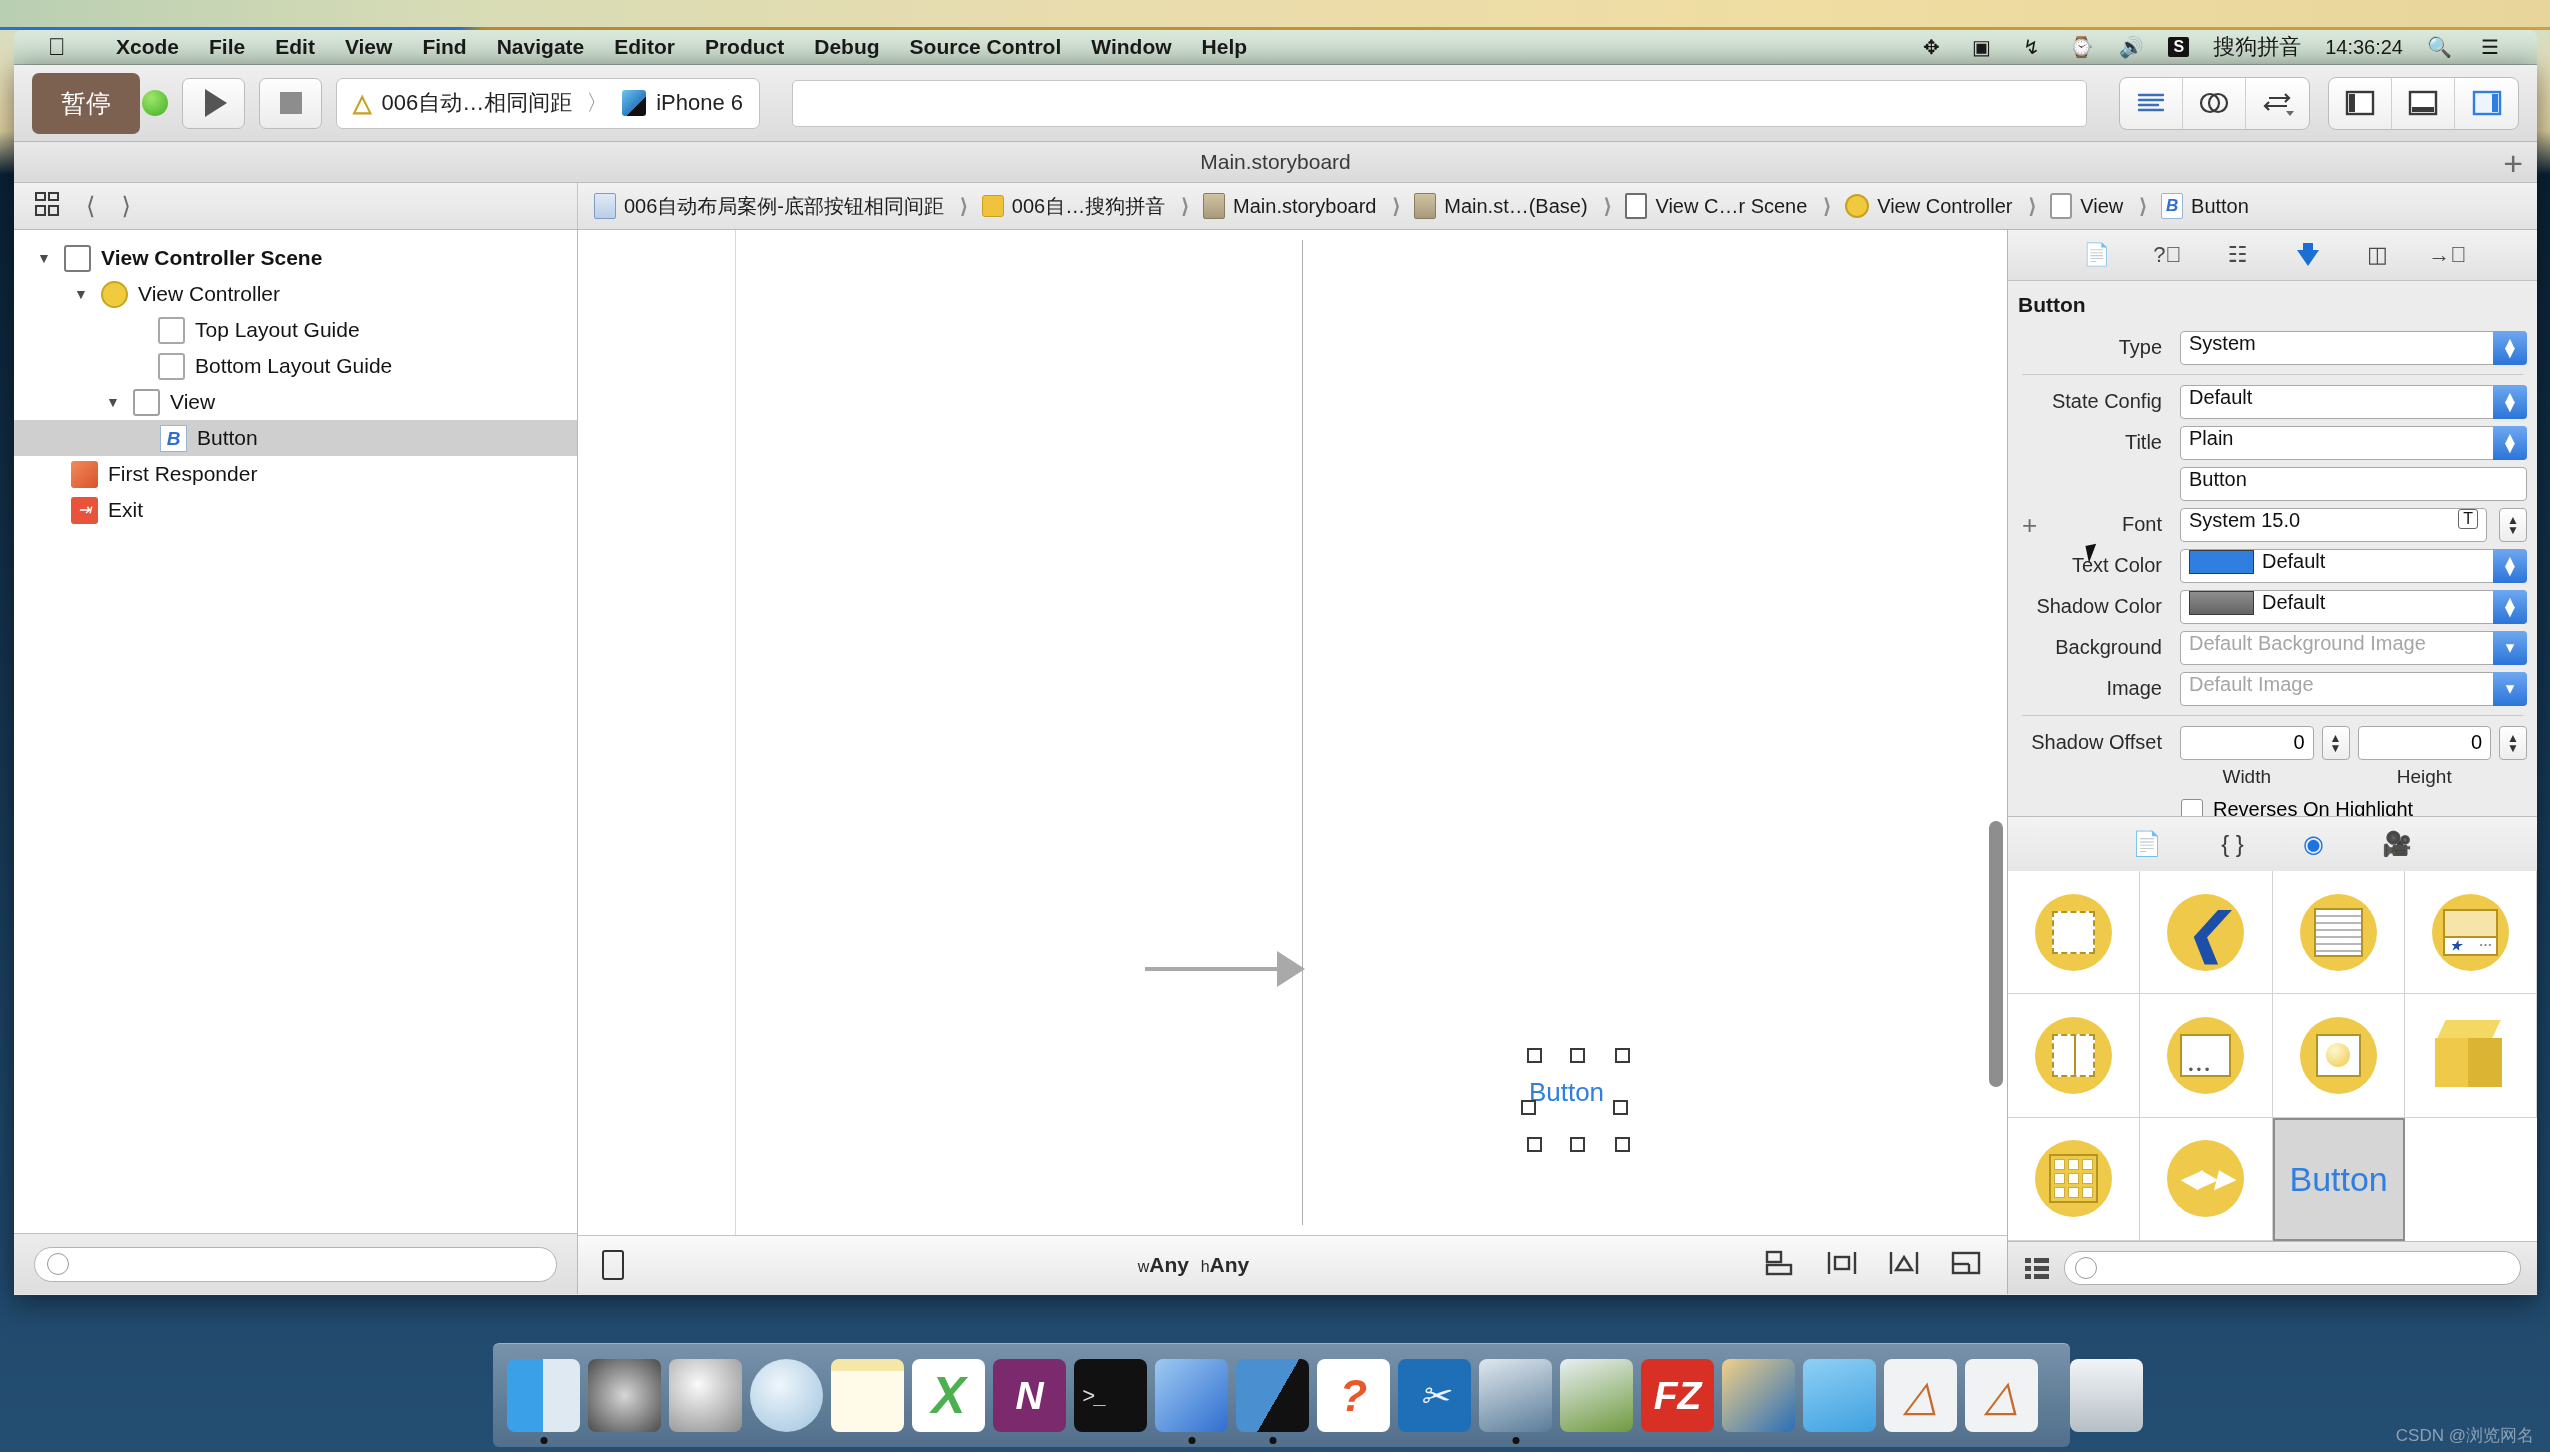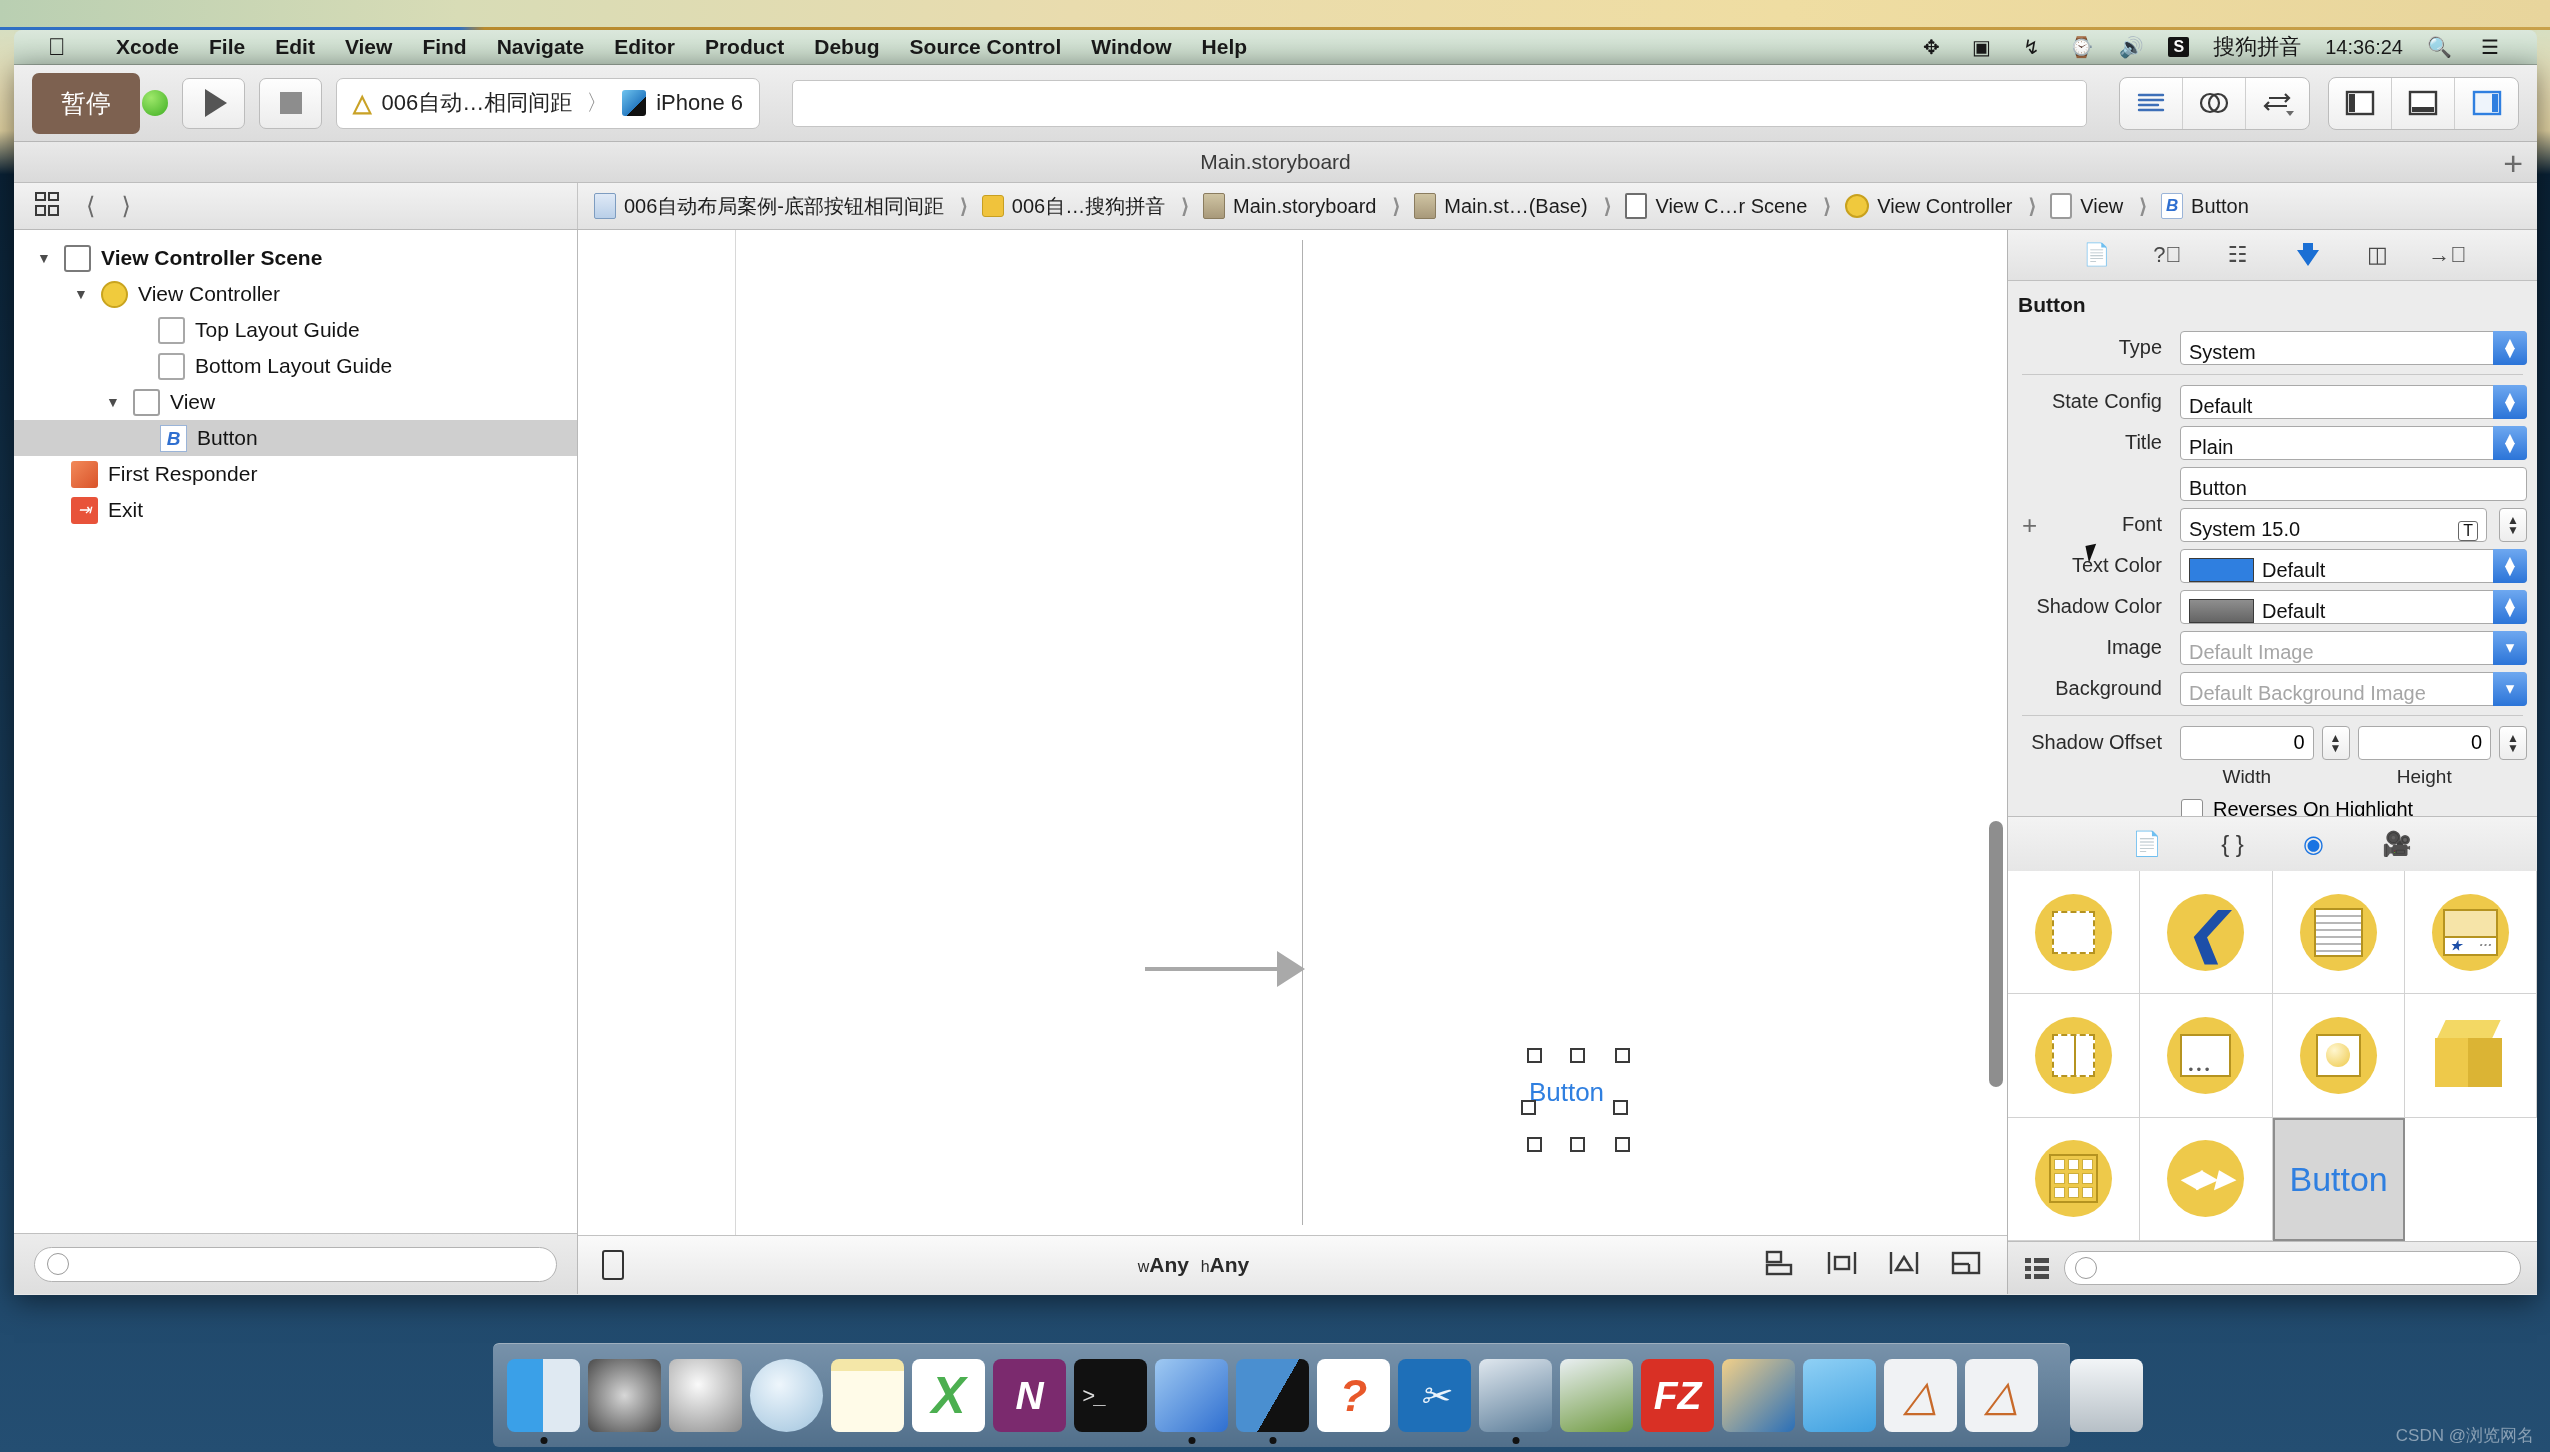--- a/index.html
+++ b/index.html
@@ -185,21 +185,21 @@
     display:flex;align-items:center;justify-content:center;gap:35px;
   }
   .insp-tab{ width:35px;height:32px;display:flex;align-items:center;justify-content:center;color:#4a4a4a;font-size:22px;}
   .insp-tab.active{ color:#2f6fd0; }
   .insp-body{ flex:1; padding:10px 0 0 0; overflow:hidden; background:#ececec; }
   .insp-title{ font-size:21px;font-weight:700;color:#1a1a1a;padding:2px 0 10px 10px;}
   .row{ display:flex; align-items:center; height:41px; padding-right:10px; gap:8px; }
   .lbl{ width:164px; text-align:right; font-size:20px; color:#2b2b2b; padding-right:10px; flex:none;}
   .ctl{
     flex:1; height:34px; background:#fff; border:1px solid #a9a9a9; border-radius:4px;
-    display:flex;align-items:flex-end; padding:0 8px; font-size:20px; color:#111; position:relative;
+    display:flex;align-items:flex-start; padding:0 8px; font-size:20px; color:#111; position:relative;
   }
   .ctl.placeholder{ color:#a6a6a6; }
   .pop{
     position:absolute; right:-1px; top:-1px; bottom:-1px; width:34px;
     background:linear-gradient(180deg,#6ea8f0,#2b74d8); border-radius:0 4px 4px 0;
     color:#fff; font-size:17px; display:flex;align-items:center;justify-content:center; flex-direction:column; line-height:9px;
   }
   .swatch{ width:65px;height:24px;border:1px solid #3a3a3a; flex:none; margin-right:8px;}
   .swatch.blue{ background:#2f7fe0; }
   .swatch.gray{ background:linear-gradient(180deg,#8e8e8e,#646464); }
@@ -639,31 +639,31 @@
           <div class="row">
             <span class="lbl">Shadow Color</span>
             <span class="ctl">
               <i class="swatch gray"></i>
               <span>Default</span>
               <span class="pop">▲<br>▼</span>
             </span>
           </div>
 
           <div class="row">
+            <span class="lbl">Background</span>
+            <span class="ctl placeholder">
+              <span>Default Background Image</span>
+              <span class="pop" style="line-height:30px">▾</span>
+            </span>
+          </div>
+
+          <div class="row">
             <span class="lbl">Image</span>
             <span class="ctl placeholder">
               <span>Default Image</span>
-              <span class="pop" style="line-height:30px">▾</span>
-            </span>
-          </div>
-
-          <div class="row">
-            <span class="lbl">Background</span>
-            <span class="ctl placeholder">
-              <span>Default Background Image</span>
               <span class="pop" style="line-height:30px">▾</span>
             </span>
           </div>
 
           <div class="hr"></div>
 
           <div class="row">
             <span class="lbl">Shadow Offset</span>
             <span class="num">0</span>
             <span class="stepper">▲<br>▼</span>

